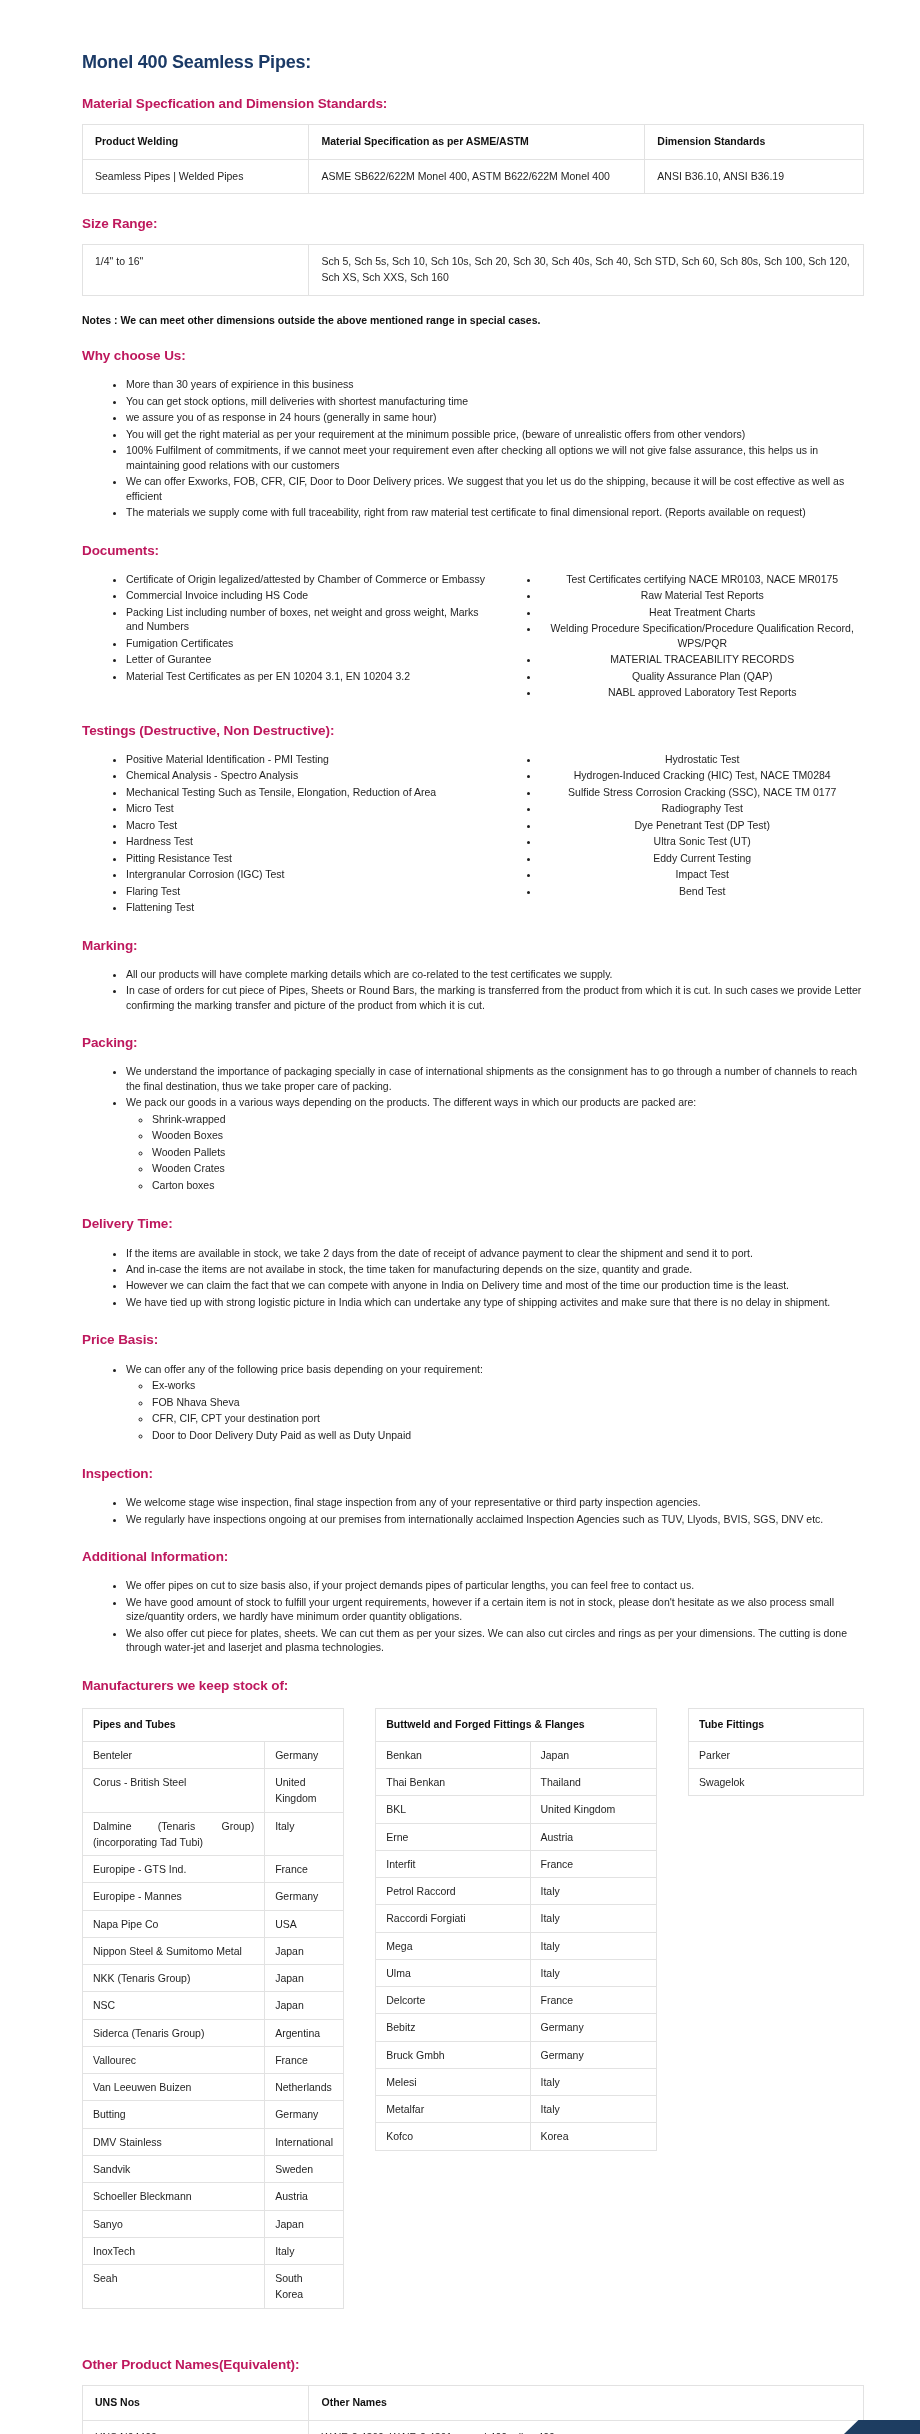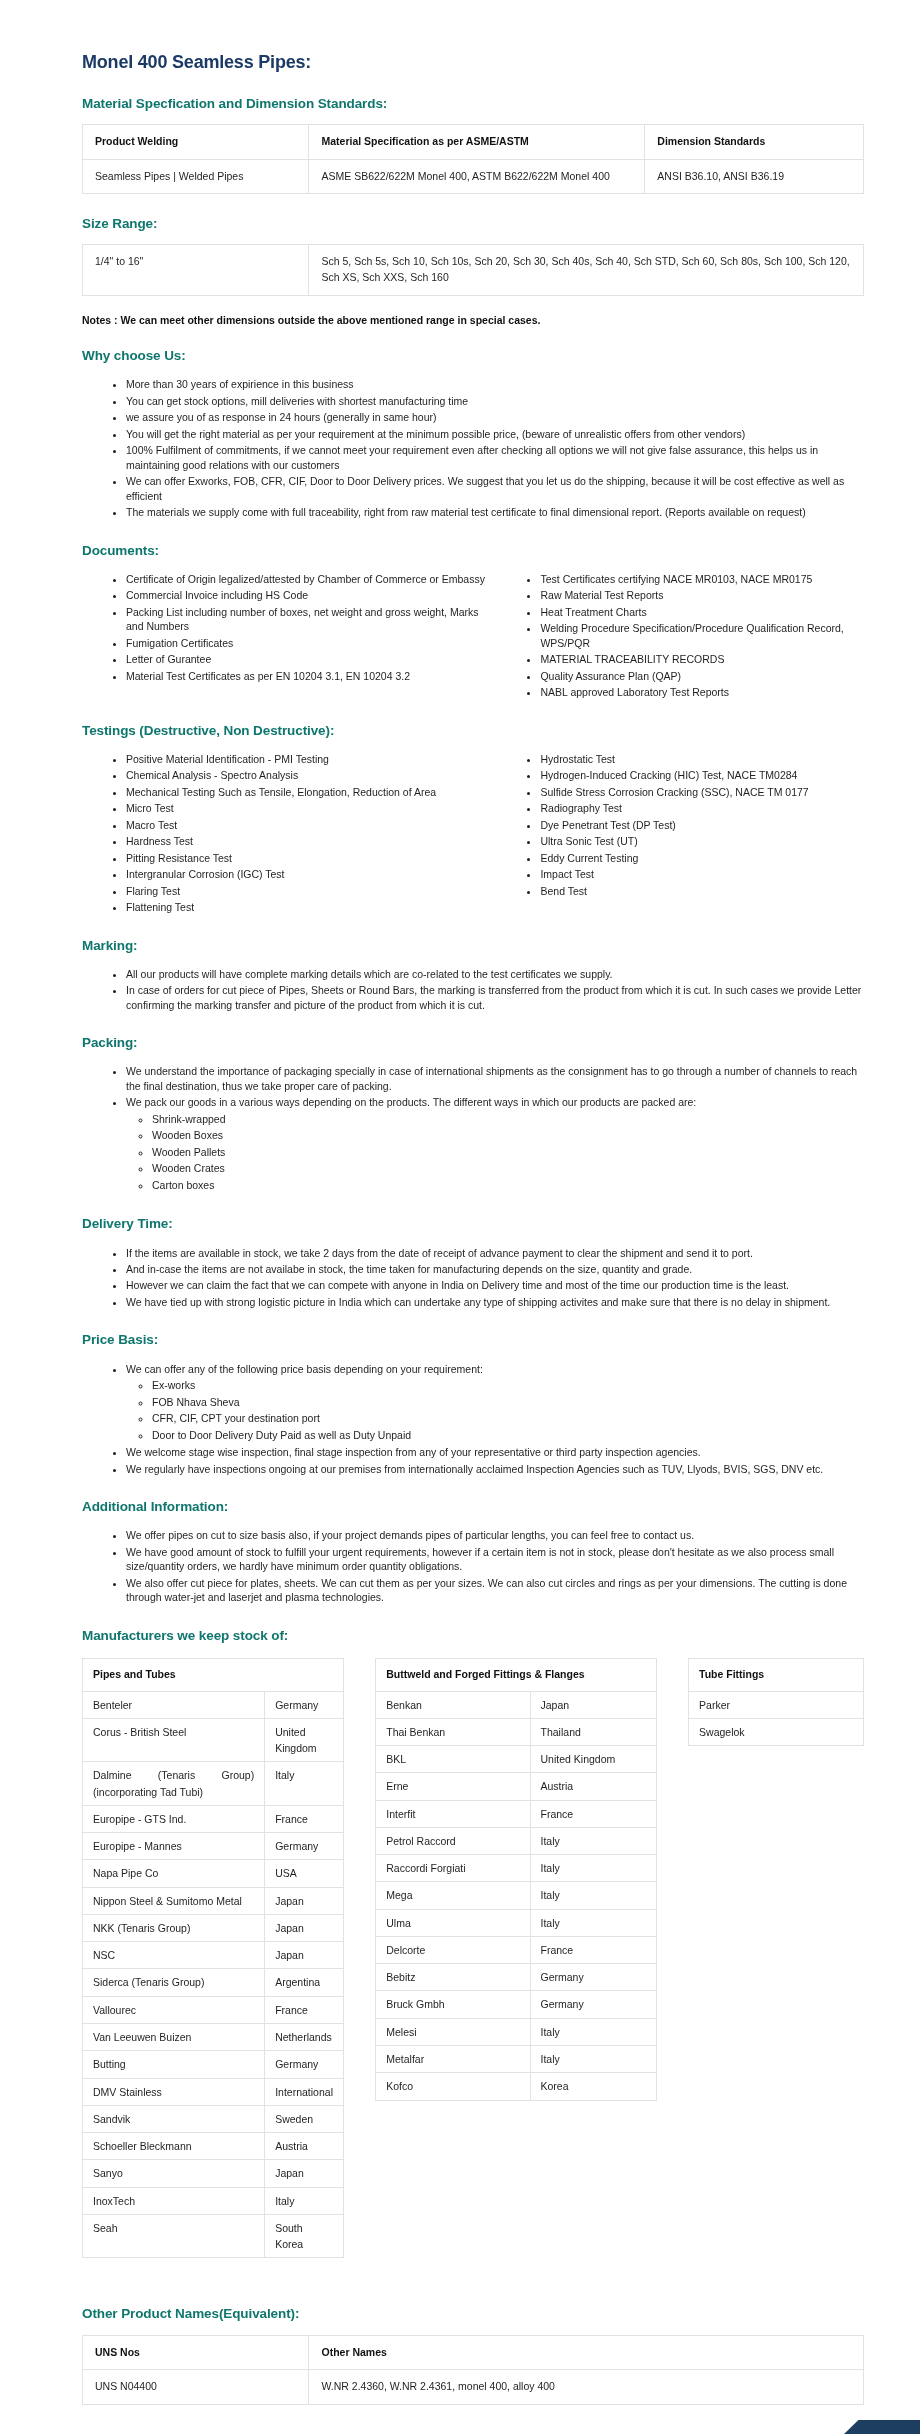--- a/index.html
+++ b/index.html
@@ -6,36 +6,36 @@
   body{
     width:920px;height:2434px;overflow:hidden;position:relative;
     font-family:"Liberation Sans", sans-serif;color:#1f1f1f;
   }
   .page{box-sizing:border-box;padding:24px 56px 0 82px;margin-top:24px;}
   h1{
     font-size:18px;line-height:1.2;color:#1b3a66;margin:4px 0 22px 0;
     font-weight:700;letter-spacing:-0.2px;
   }
   h2{
-    font-size:13.5px;line-height:1.2;color:#0f766e;margin:22px 0 12px 0;
+    font-size:13.5px;line-height:1.2;color:#be185d;margin:22px 0 12px 0;
     font-weight:700;letter-spacing:-0.1px;
   }
   p.note{font-size:10.5px;font-weight:700;color:#111;margin:18px 0 6px 0;}
   table{width:100%;border-collapse:collapse;font-size:10.5px;background:#fff;}
   th,td{
     border:1px solid #e2e2e2;padding:9px 12px;text-align:left;
     vertical-align:top;line-height:1.5;color:#1f1f1f;
   }
   th{font-weight:700;color:#111;}
   ul{margin:0;padding:0 0 0 44px;list-style:disc;}
   ul li{font-size:10.5px;line-height:1.38;padding:1px 0;}
   ul.sub{list-style:circle;padding-left:26px;margin-top:1px;}
   .two-col{display:flex;}
   .two-col .col-l{width:53%;}
-  .two-col .col-r{width:47%;}
+  .two-col .col-r{width:47%;text-align:center;}
   .mfr-wrap{display:flex;justify-content:space-between;align-items:flex-start;margin-top:14px;}
   .mfr-a{width:33.5%;}
   .mfr-b{width:36%;}
   .mfr-c{width:22.5%;}
   .mfr-wrap th{padding:8px 10px;}
   .mfr-wrap td{padding:5px 10px;line-height:1.55;}
   .mfr-wrap td.mname{text-align:justify;}
   .gap-lg{height:26px;}
   #corner-widget{
     position:absolute;right:0;bottom:0;width:76px;height:14px;
@@ -217,20 +217,21 @@
         <li>Ex-works</li>
             <li>FOB Nhava Sheva</li>
             <li>CFR, CIF, CPT your destination port</li>
             <li>Door to Door Delivery Duty Paid as well as Duty Unpaid</li>
           </ul>
       </li>
     </ul>
   </section>
 
   <section>
+    <h2>Inspection:</h2>
     <ul>
 
     <li>We welcome stage wise inspection, final stage inspection from any of your representative or third party inspection agencies.</li>
         <li>We regularly have inspections ongoing at our premises from internationally acclaimed Inspection Agencies such as TUV, Llyods, BVIS, SGS, DNV etc.</li>
       </ul>
   </section>
 
   <section>
     <h2>Additional Information:</h2>
     <ul>

